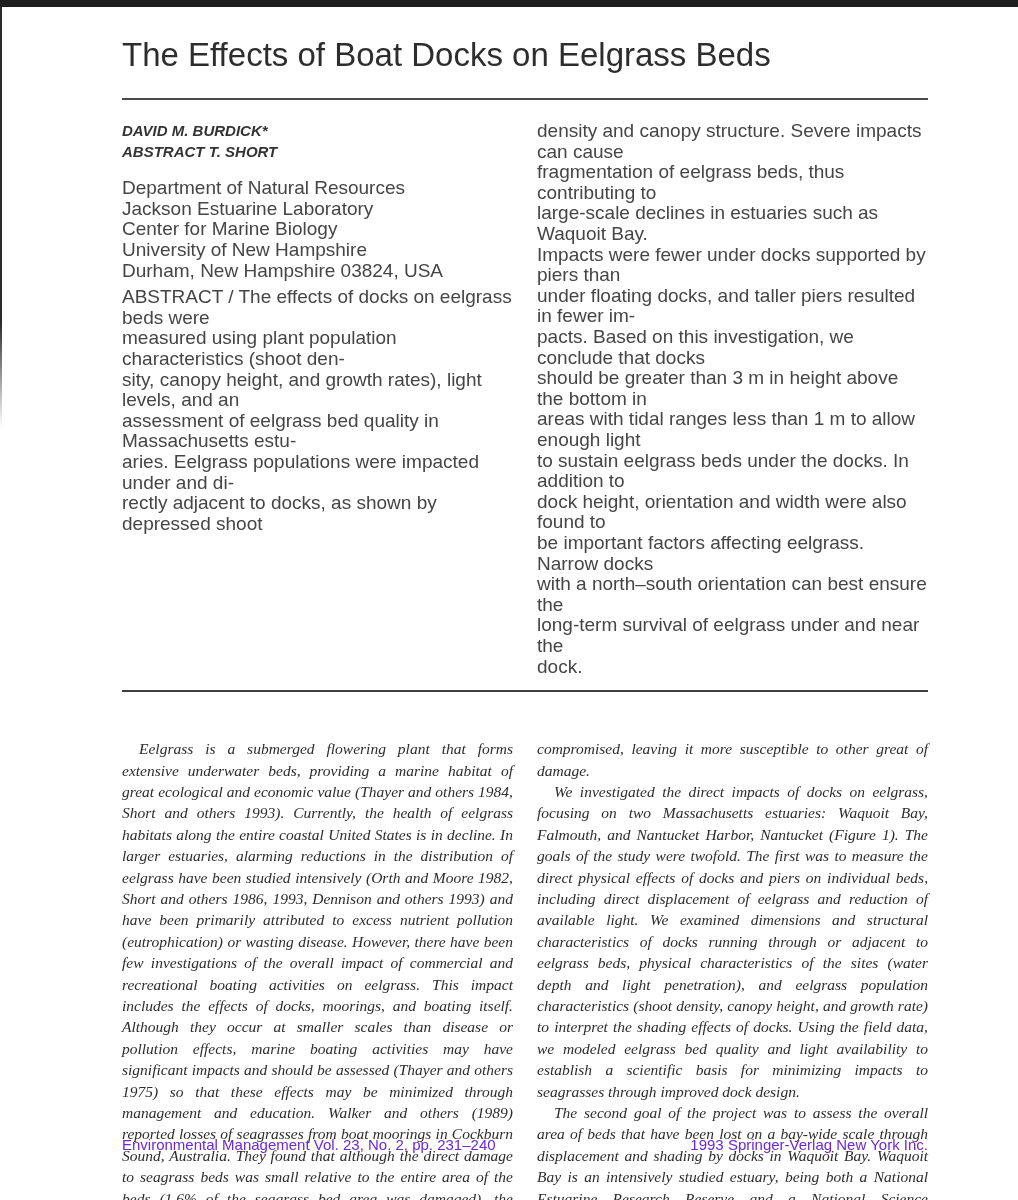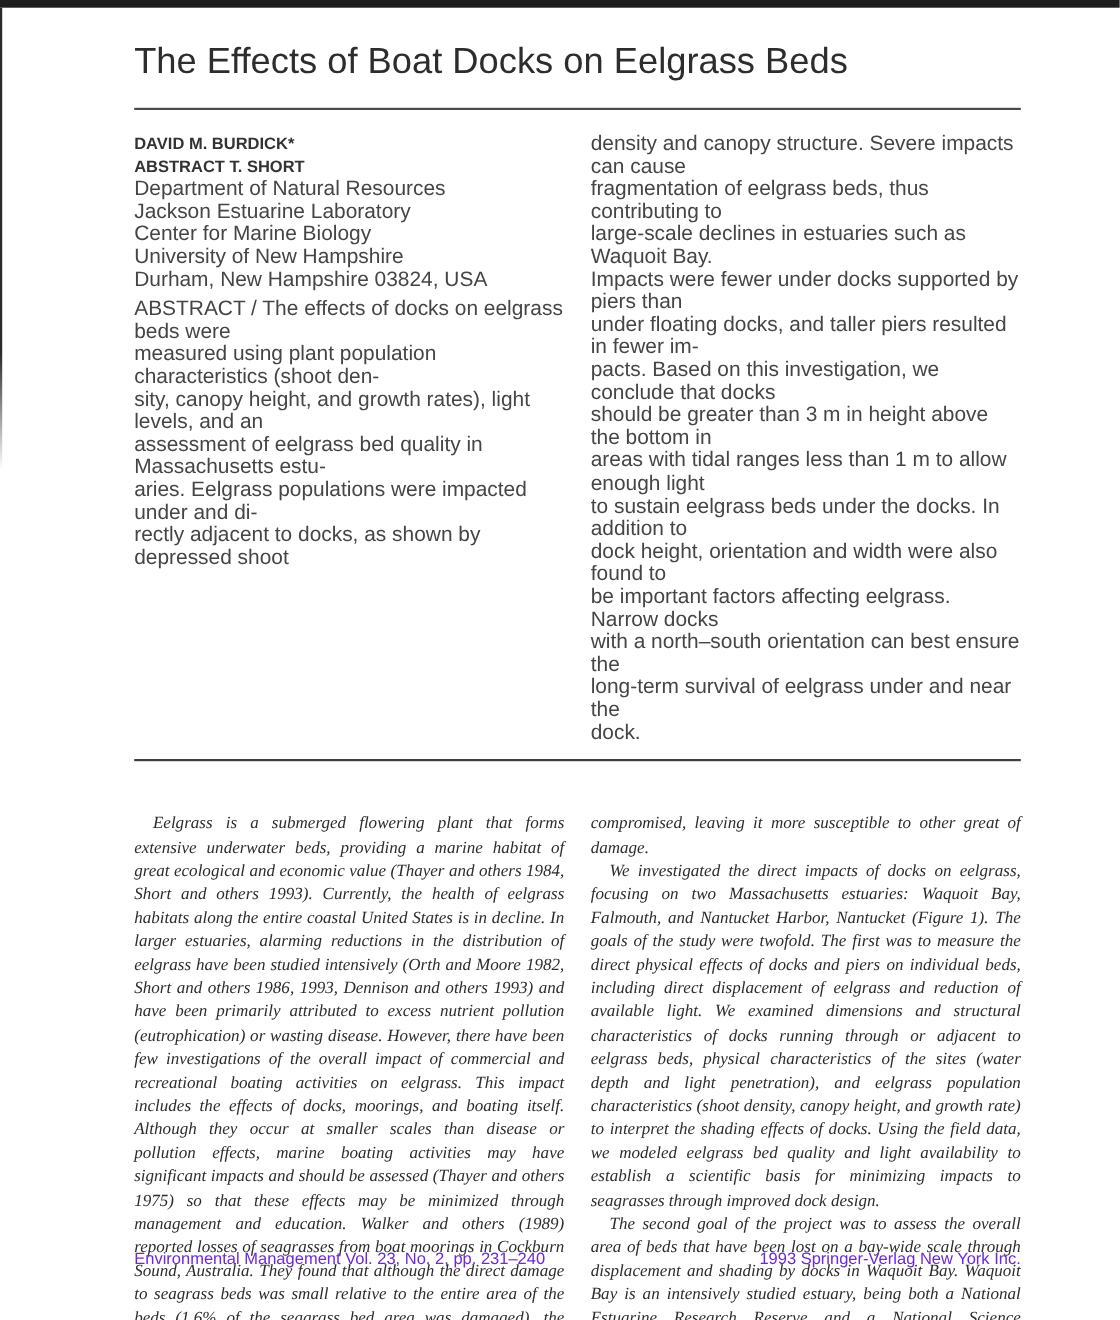--- a/index.html
+++ b/index.html
@@ -13,22 +13,22 @@
               background:linear-gradient(#2b2b2b 0 70%,rgba(43,43,43,0));}
 
   .content{position:absolute;left:122px;top:7px;width:806px;}
 
   .title{margin-top:26px;font-size:33px;line-height:43px;font-weight:400;
          color:#2d2d2d;letter-spacing:0px;}
   .title-rule{height:2px;background:#4a4a4a;margin-top:12px;border:0;}
 
   .abstract-grid{display:grid;grid-template-columns:1fr 1fr;column-gap:24px;margin-top:21px;}
   .sans-block{font-size:19px;line-height:20.6px;color:#454545;white-space:pre-line;}
-  .author-name{font-size:15px;line-height:20.6px;font-weight:700;color:#333;}
-  .affiliation{margin-top:0;}
+  .author-name{font-size:15px;line-height:20.6px;font-weight:700;color:#333;font-style:italic;}
+  .affiliation{margin-top:16px;}
   .abstract-left{margin-top:6px;}
   .abstract-rule{height:2px;background:#3f3f3f;margin-top:13px;border:0;}
 
   .body-grid{display:grid;grid-template-columns:1fr 1fr;column-gap:24px;margin-top:46px;
              font-family:"Liberation Serif",serif;font-size:15.5px;line-height:21.4px;
              color:#2c2c2c;text-align:justify;hyphens:auto;}
   .body-grid p{margin:0;font-style:italic;}
   .indent{text-indent:17px;}
 
   .keywords{margin-top:15px;font-family:"Liberation Sans",sans-serif;font-size:14.5px;

